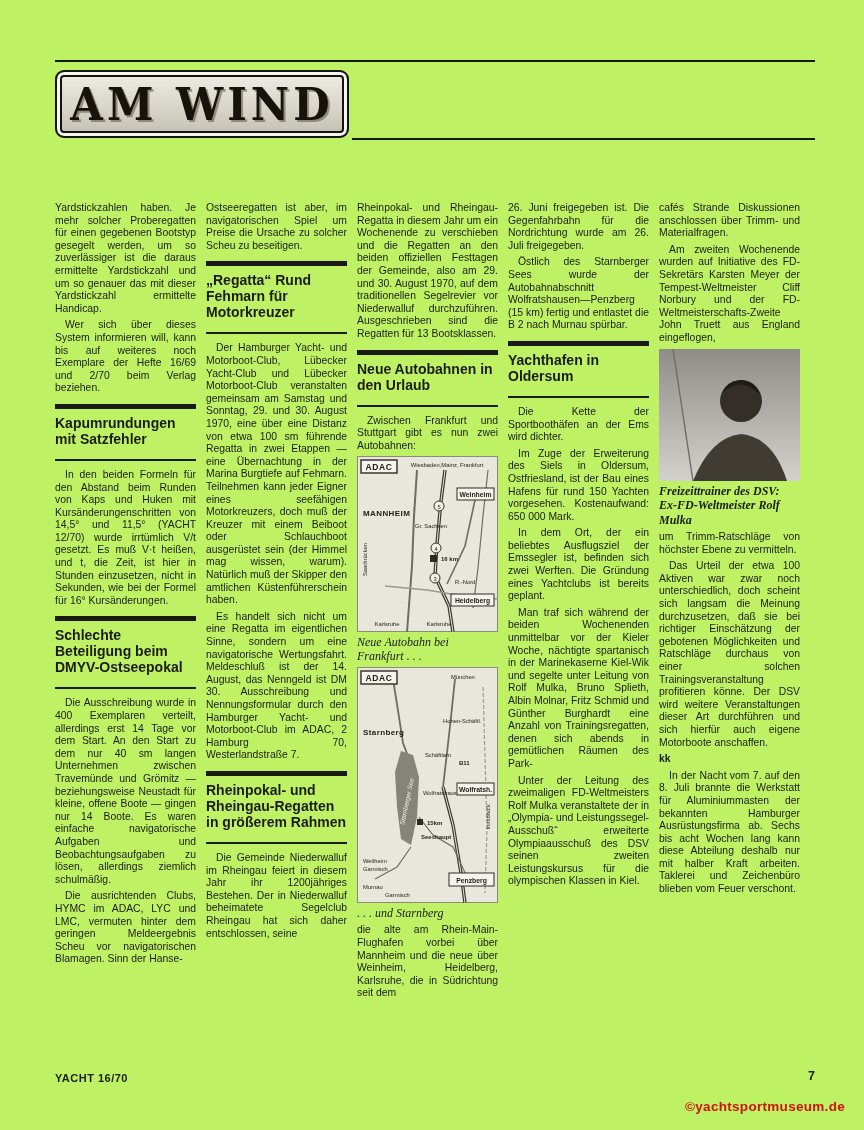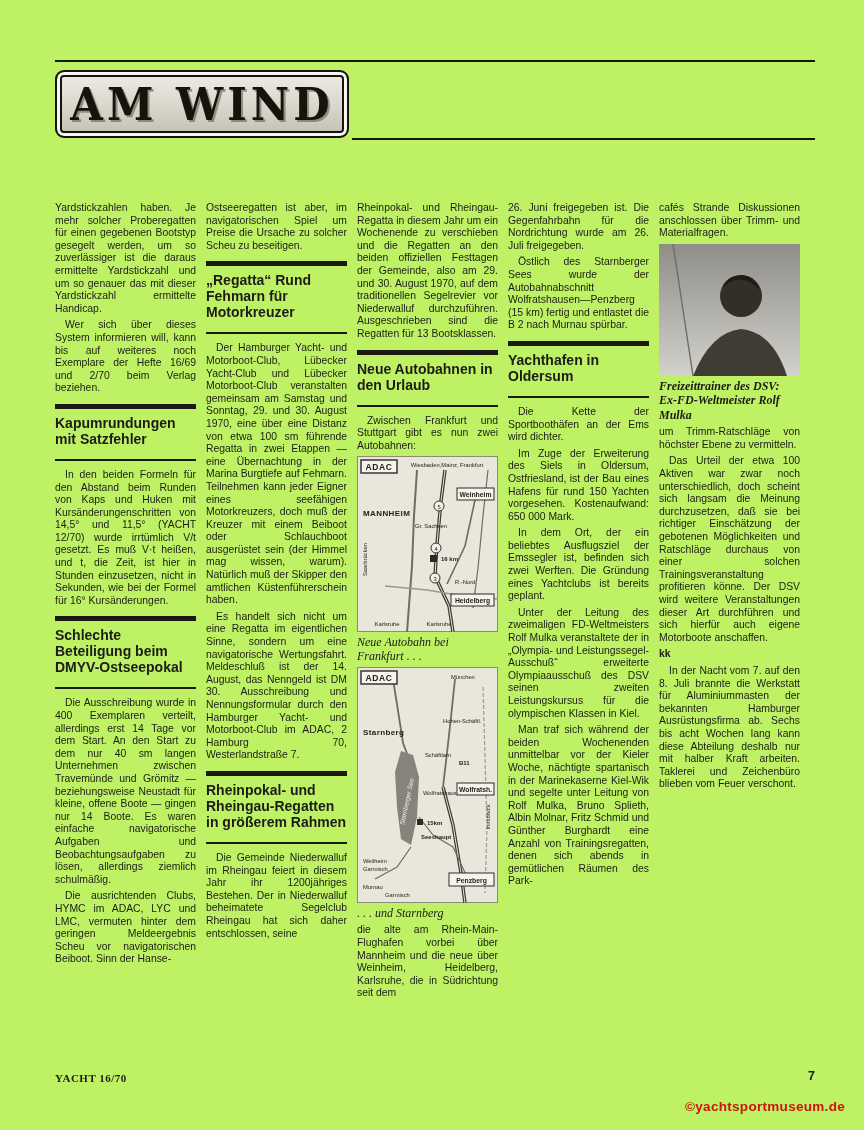--- a/index.html
+++ b/index.html
@@ -31,21 +31,21 @@
              padding:6px 0 12px; margin:9px 0 8px; }
 
   .map { display:block; margin:4px 0 3px; }
   .map-caption { font-family:"Liberation Serif",serif; font-style:italic; font-size:12px;
                  line-height:14px; text-align:left; margin:2px 0 8px; }
   .photo { display:block; margin:4px 0 3px; }
   .photo-caption { font-family:"Liberation Serif",serif; font-style:italic; font-weight:bold;
                    font-size:12px; line-height:14.5px; text-align:left; margin:2px 0 8px; }
   .byline { text-align:left; font-weight:bold; margin:0 0 4px; }
 
-  .footer-left { position:absolute; left:55px; top:1072px; font-family:Liberation Serif, serif;
+  .footer-left { position:absolute; left:55px; top:1072px; font-family:Liberation Sans, sans-serif;
                  font-weight:bold; font-size:11px; letter-spacing:.5px; }
   .footer-page { position:absolute; right:49px; top:1069px; font-weight:bold; font-size:12.5px; }
   .watermark { position:absolute; right:19px; top:1099px; color:#cf1212; font-size:13.5px;
                font-weight:bold; letter-spacing:.3px; }
 
   svg text { font-family:"Liberation Sans",sans-serif; fill:#24221b; }
   .m-adac   { font-size:8.5px; font-weight:bold; letter-spacing:.6px; }
   .m-small  { font-size:5.8px; }
   .m-bold   { font-size:6.8px; font-weight:bold; }
   .m-big    { font-size:8px;   font-weight:bold; letter-spacing:.4px; }
@@ -65,21 +65,21 @@
 
   <div class="columns">
 
     <div class="col">
       <p>Yardstickzahlen haben. Je mehr solcher Proberegatten für einen gegebenen Bootstyp gesegelt werden, um so zuverlässiger ist die daraus ermittelte Yardstickzahl und um so genauer das mit dieser Yardstickzahl ermittelte Handicap.</p>
       <p class="ind">Wer sich über dieses System informieren will, kann bis auf weiteres noch Exemplare der Hefte 16/69 und 2/70 beim Verlag beziehen.</p>
       <h3 class="heading">Kapumrundungen mit Satzfehler</h3>
       <p class="ind">In den beiden Formeln für den Abstand beim Runden von Kaps und Huken mit Kursänderungenschritten von 14,5° und 11,5° (YACHT 12/70) wurde irrtümlich V/t gesetzt. Es muß V·t heißen, und t, die Zeit, ist hier in Stunden einzusetzen, nicht in Sekunden, wie bei der Formel für 16° Kursänderungen.</p>
       <h3 class="heading">Schlechte Beteiligung beim DMYV-Ostseepokal</h3>
       <p class="ind">Die Ausschreibung wurde in 400 Exemplaren verteilt, allerdings erst 14 Tage vor dem Start. An den Start zu dem nur 40 sm langen Unternehmen zwischen Travemünde und Grömitz — beziehungsweise Neustadt für kleine, offene Boote — gingen nur 14 Boote. Es waren einfache navigatorische Aufgaben und Beobachtungsaufgaben zu lösen, allerdings ziemlich schulmäßig.</p>
-      <p class="ind">Die ausrichtenden Clubs, HYMC im ADAC, LYC und LMC, vermuten hinter dem geringen Meldeergebnis Scheu vor navigatorischen Beiboot. Sinn der Hanse-</p>
+      <p class="ind">Die ausrichtenden Clubs, HYMC im ADAC, LYC und LMC, vermuten hinter dem geringen Meldeergebnis Scheu vor navigatorischen Blamagen. Sinn der Hanse-</p>
     </div>
 
     <div class="col">
       <p>Ostseeregatten ist aber, im navigatorischen Spiel um Preise die Ursache zu solcher Scheu zu beseitigen.</p>
       <h3 class="heading">„Regatta“ Rund Fehmarn für Motorkreuzer</h3>
       <p class="ind">Der Hamburger Yacht- und Motorboot-Club, Lübecker Yacht-Club und Lübecker Motorboot-Club veranstalten gemeinsam am Samstag und Sonntag, 29. und 30. August 1970, eine über eine Distanz von etwa 100 sm führende Regatta in zwei Etappen — eine Übernachtung in der Marina Burgtiefe auf Fehmarn. Teilnehmen kann jeder Eigner eines seefähigen Motorkreuzers, doch muß der Kreuzer mit einem Beiboot oder Schlauchboot ausgerüstet sein (der Himmel mag wissen, warum). Natürlich muß der Skipper den amtlichen Küstenführerschein haben.</p>
       <p class="ind">Es handelt sich nicht um eine Regatta im eigentlichen Sinne, sondern um eine navigatorische Wertungsfahrt. Meldeschluß ist der 14. August, das Nenngeld ist DM 30. Ausschreibung und Nennungsformular durch den Hamburger Yacht- und Motorboot-Club im ADAC, 2 Hamburg 70, Westerlandstraße 7.</p>
       <h3 class="heading">Rheinpokal- und Rheingau-Regatten in größerem Rahmen</h3>
       <p class="ind">Die Gemeinde Niederwalluf im Rheingau feiert in diesem Jahr ihr 1200jähriges Bestehen. Der in Niederwalluf beheimatete Segelclub Rheingau hat sich daher entschlossen, seine</p>
     </div>
@@ -164,26 +164,27 @@
       <p>die alte am Rhein-Main-Flughafen vorbei über Mannheim und die neue über Weinheim, Heidelberg, Karlsruhe, die in Südrichtung seit dem</p>
     </div>
 
     <div class="col">
       <p>26. Juni freigegeben ist. Die Gegenfahrbahn für die Nordrichtung wurde am 26. Juli freigegeben.</p>
       <p class="ind">Östlich des Starnberger Sees wurde der Autobahnabschnitt Wolfratshausen—Penzberg (15 km) fertig und entlastet die B 2 nach Murnau spürbar.</p>
       <h3 class="heading">Yachthafen in Oldersum</h3>
       <p class="ind">Die Kette der Sportboothäfen an der Ems wird dichter.</p>
       <p class="ind">Im Zuge der Erweiterung des Siels in Oldersum, Ostfriesland, ist der Bau eines Hafens für rund 150 Yachten vorgesehen. Kostenaufwand: 650 000 Mark.</p>
       <p class="ind">In dem Ort, der ein beliebtes Ausflugsziel der Emssegler ist, befinden sich zwei Werften. Die Gründung eines Yachtclubs ist bereits geplant.</p>
+      <p class="ind">Man traf sich während der beiden Wochenenden unmittelbar vor der Kieler Woche, nächtigte spartanisch in der Marinekaserne Kiel-Wik und segelte unter Leitung von Rolf Mulka, Bruno Splieth, Albin Molnar, Fritz Schmid und Günther Burghardt eine Anzahl von Trainingsregatten, denen sich abends in gemütlichen Räumen des Park-</p>
       <p class="ind">Unter der Leitung des zweimaligen FD-Weltmeisters Rolf Mulka veranstaltete der in „Olympia- und Leistungssegel-Ausschuß“ erweiterte Olympiaausschuß des DSV seinen zweiten Leistungskursus für die olympischen Klassen in Kiel.</p>
-      <p class="ind">Man traf sich während der beiden Wochenenden unmittelbar vor der Kieler Woche, nächtigte spartanisch in der Marinekaserne Kiel-Wik und segelte unter Leitung von Rolf Mulka, Bruno Splieth, Albin Molnar, Fritz Schmid und Günther Burghardt eine Anzahl von Trainingsregatten, denen sich abends in gemütlichen Räumen des Park-</p>
     </div>
 
     <div class="col">
       <p>cafés Strande Diskussionen anschlossen über Trimm- und Materialfragen.</p>
+      <p class="ind">Am zweiten Wochenende wurden auf Initiative des FD-Sekretärs Karsten Meyer der Tempest-Weltmeister Cliff Norbury und der FD-Weltmeisterschafts-Zweite John Truett aus England eingeflogen,</p>
 
       <svg class="photo" width="141" height="132" viewBox="0 0 141 132">
         <defs>
           <linearGradient id="skyGrad" x1="0" y1="0" x2="0" y2="1">
             <stop offset="0" stop-color="#8e8d88"></stop>
             <stop offset="1" stop-color="#d2d1cb"></stop>
           </linearGradient>
         </defs>
         <rect width="141" height="132" fill="url(#skyGrad)"></rect>
         <line x1="14" y1="0" x2="34" y2="132" stroke="#6e6d67" stroke-width="1.4"></line>

